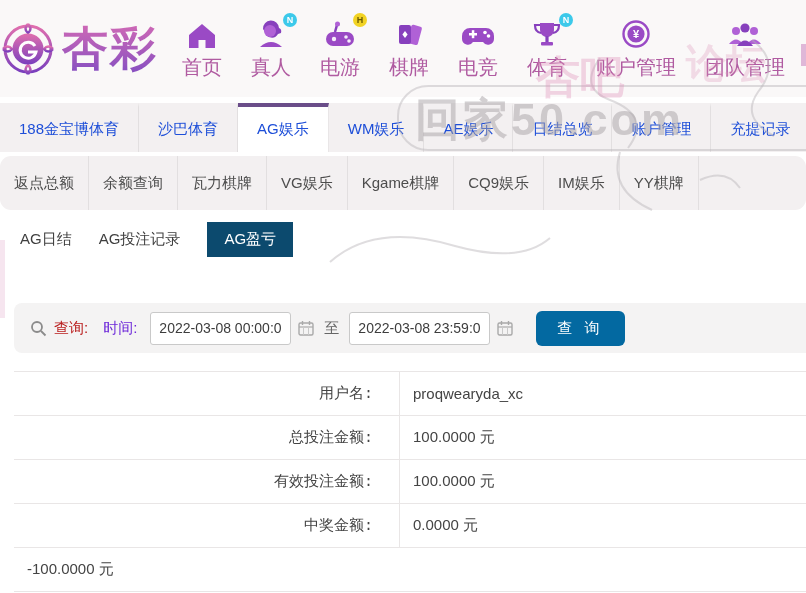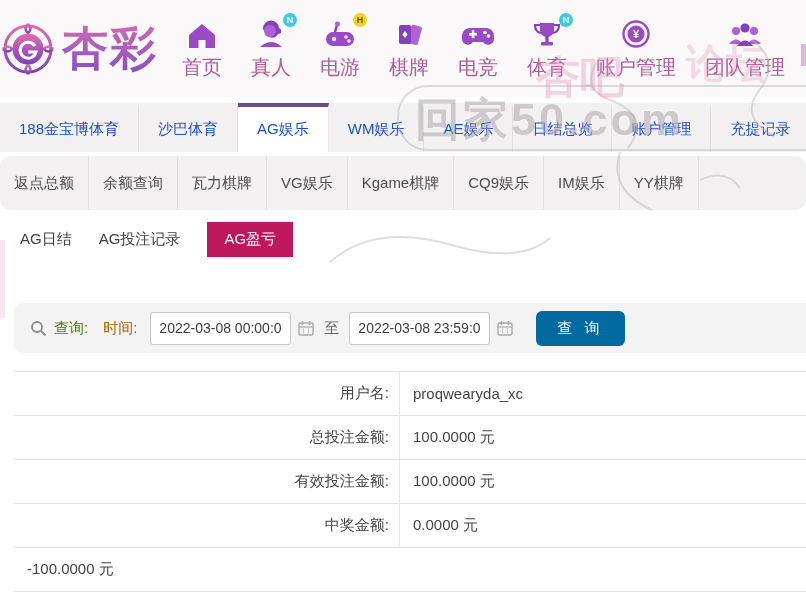--- a/index.html
+++ b/index.html
@@ -46,48 +46,48 @@
   }
   .tabs-row1 .tab.active { background: #fff; border-top: 4px solid #6a4d89; border-right-color: #e9e6e7; }
   .tabs-row2 { margin-top: 4px; display: flex; background: #f3f0f1; height: 54px; border-radius: 11px; }
   .tabs-row2 .tab {
     display: flex; align-items: center; padding: 0 14px; font-size: 15px; color: #4d4d4d;
     border-right: 1px solid #e2dfe0; cursor: pointer; white-space: nowrap;
   }
   .tabs-row3 { margin-top: 3px; background: #fff; height: 52px; display: flex; align-items: center; padding-left: 20px; gap: 27px; }
   .tabs-row3 .subtab { font-size: 15px; color: #3f3f3f; cursor: pointer; text-align: right; }
   .tabs-row3 .subtab.active {
-    background: #be185d; color: #fff; padding: 8px 17px; cursor: default;
+    background: #0c4a6e; color: #fff; padding: 8px 17px; cursor: default;
   }
 
   
   .query-bar {
     margin: 38px 0 0 14px; width: 792px; height: 50px; background: #f4f3f3;
     border-radius: 8px 0 0 8px; display: flex; align-items: center; padding-left: 16px; gap: 7px;
   }
-  .query-label { font-size: 15px; color: #4d7c0f; }
-  .time-label { font-size: 15px; color: #a16207; margin-left: 8px; margin-right: 6px; }
+  .query-label { font-size: 15px; color: #b91c1c; }
+  .time-label { font-size: 15px; color: #6d28d9; margin-left: 8px; margin-right: 6px; }
   .date-input {
     width: 141px; height: 33px; border: 1px solid #c9c9c9; border-radius: 3px;
     font-size: 14px; color: #3d3d3d; padding: 0 8px; background: #fff;
     font-family: "Liberation Sans", sans-serif;
   }
   .to-label { font-size: 15px; color: #666; margin: 0 3px; }
   .search-btn {
     margin-left: 16px; background: #0369a1; color: #fff; border: none; border-radius: 6px;
     font-size: 15px; padding: 8px 21px; letter-spacing: 4px; cursor: pointer;
     font-family: "Liberation Sans", sans-serif;
   }
 
   
   .report { margin: 18px 0 0 14px; width: 792px; border-top: 1px solid #e9e6e6; }
   .report-row { display: flex; height: 44px; border-bottom: 1px solid #e9e6e6; align-items: center; }
   .report-label {
-    flex: 0 0 386px; text-align: right; padding-right: 10px; font-size: 15px; color: #444;
-    border-right: 1px solid #e9e6e6; height: 100%; display: flex; align-items: center; justify-content: flex-end;
+    flex: 0 0 386px; text-align: right; padding-right: 26px; font-size: 15px; color: #444;
+    border-right: 1px solid #e9e6e6; height: 100%; display: flex; align-items: center; justify-content: flex-end; font-family: Liberation Mono, monospace;
   }
   .report-value { padding-left: 13px; font-size: 15px; color: #444; }
 
   
   .wm { position: absolute; pointer-events: none; z-index: 40; white-space: nowrap; }
   .wm-pink1 { left: 536px; top: 48px; font-size: 44px; font-weight: bold; color: rgba(223,148,186,0.38); }
   .wm-pink2 { left: 686px; top: 36px; font-size: 40px; font-weight: bold; color: rgba(223,148,186,0.30); }
   .wm-gray  { left: 415px; top: 90px; font-size: 45px; font-weight: bold; letter-spacing: 3px; color: rgba(168,162,166,0.50); }
   .ornament { position: absolute; left: 0; top: 0; z-index: 39; pointer-events: none; }
 

